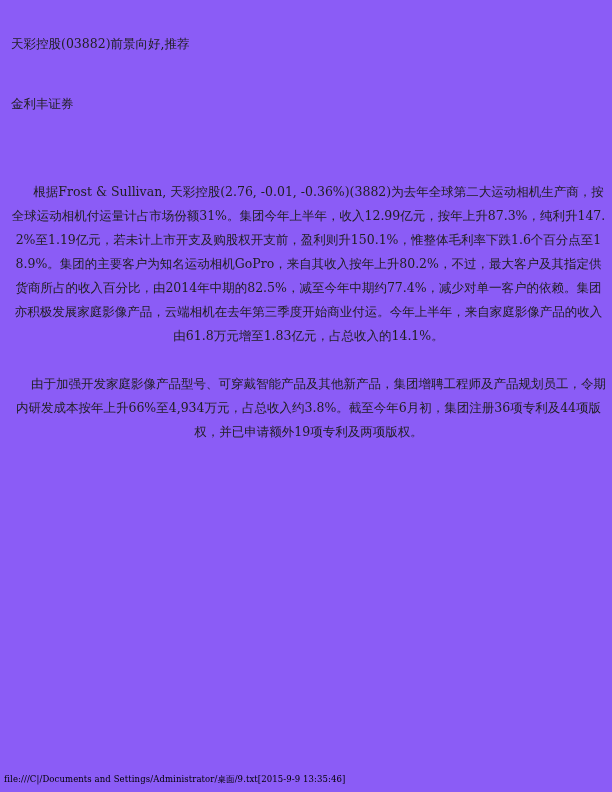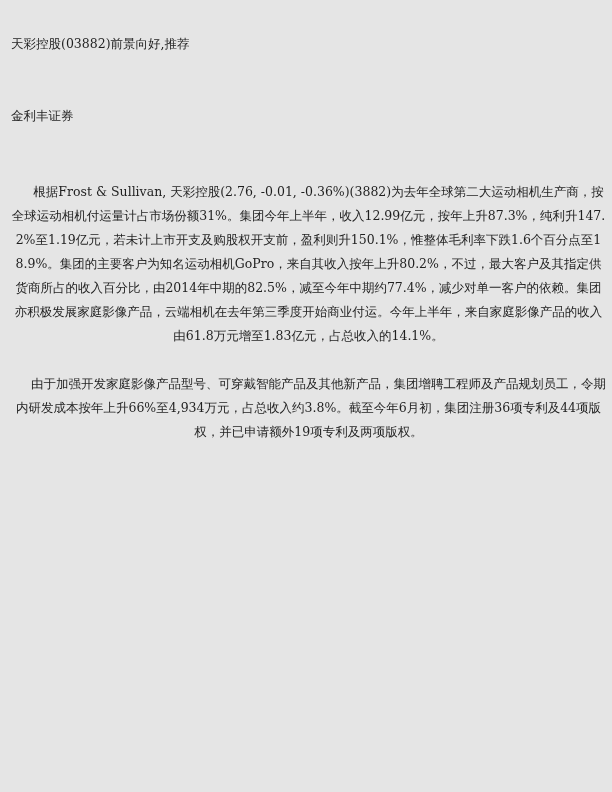--- a/index.html
+++ b/index.html
@@ -3,36 +3,36 @@
 <meta charset="utf-8">
 <style>
   * { margin: 0; padding: 0; box-sizing: border-box; }
   html, body {
     width: 612px; height: 792px;
     background: #ffffff;
   }
   .page {
     position: relative;
     width: 612px; height: 792px;
-    background: #e5e5e5;
+    background: #8b5cf6;
     overflow: hidden;
     font-family: "DejaVu Serif", "Liberation Serif", serif;
     color: #1f1f1f;
   }
   .doc-title {
     position: absolute;
     left: 11px; top: 32px;
     width: 596px;
     font-size: 12.5px;
     line-height: 24px;
     white-space: pre-wrap;
   }
   .broker-line {
     position: absolute;
-    left: 11px; top: 104px;
+    left: 11px; top: 92px;
     width: 596px;
     font-size: 12.5px;
     line-height: 24px;
   }
   .para {
     position: absolute;
     left: 10px;
     width: 597px;
     font-size: 12.5px;
     line-height: 24px;
@@ -59,14 +59,15 @@
 <div class="page">
 
   <div class="doc-title">天彩控股(03882)前景向好,推荐</div>
 
   <div class="broker-line">金利丰证券</div>
 
   <div class="para para-1">根据Frost &amp; Sullivan, 天彩控股(2.76, -0.01, -0.36%)(3882)为去年全球第二大运动相机生产商，按全球运动相机付运量计占市场份额31%。集团今年上半年，收入12.99亿元，按年上升87.3%，纯利升147.2%至1.19亿元，若未计上市开支及购股权开支前，盈利则升150.1%，惟整体毛利率下跌1.6个百分点至18.9%。集团的主要客户为知名运动相机GoPro，来自其收入按年上升80.2%，不过，最大客户及其指定供货商所占的收入百分比，由2014年中期的82.5%，减至今年中期约77.4%，减少对单一客户的依赖。集团亦积极发展家庭影像产品，云端相机在去年第三季度开始商业付运。今年上半年，来自家庭影像产品的收入由61.8万元增至1.83亿元，占总收入的14.1%。</div>
 
   <div class="para para-2">由于加强开发家庭影像产品型号、可穿戴智能产品及其他新产品，集团增聘工程师及产品规划员工，令期内研发成本按年上升66%至4,934万元，占总收入约3.8%。截至今年6月初，集团注册36项专利及44项版权，并已申请额外19项专利及两项版权。</div>
 
+  <div class="print-footer">file:///C|/Documents and Settings/Administrator/桌面/9.txt[2015-9-9 13:35:46]</div>
 
 </div>
 
 </body></html>

